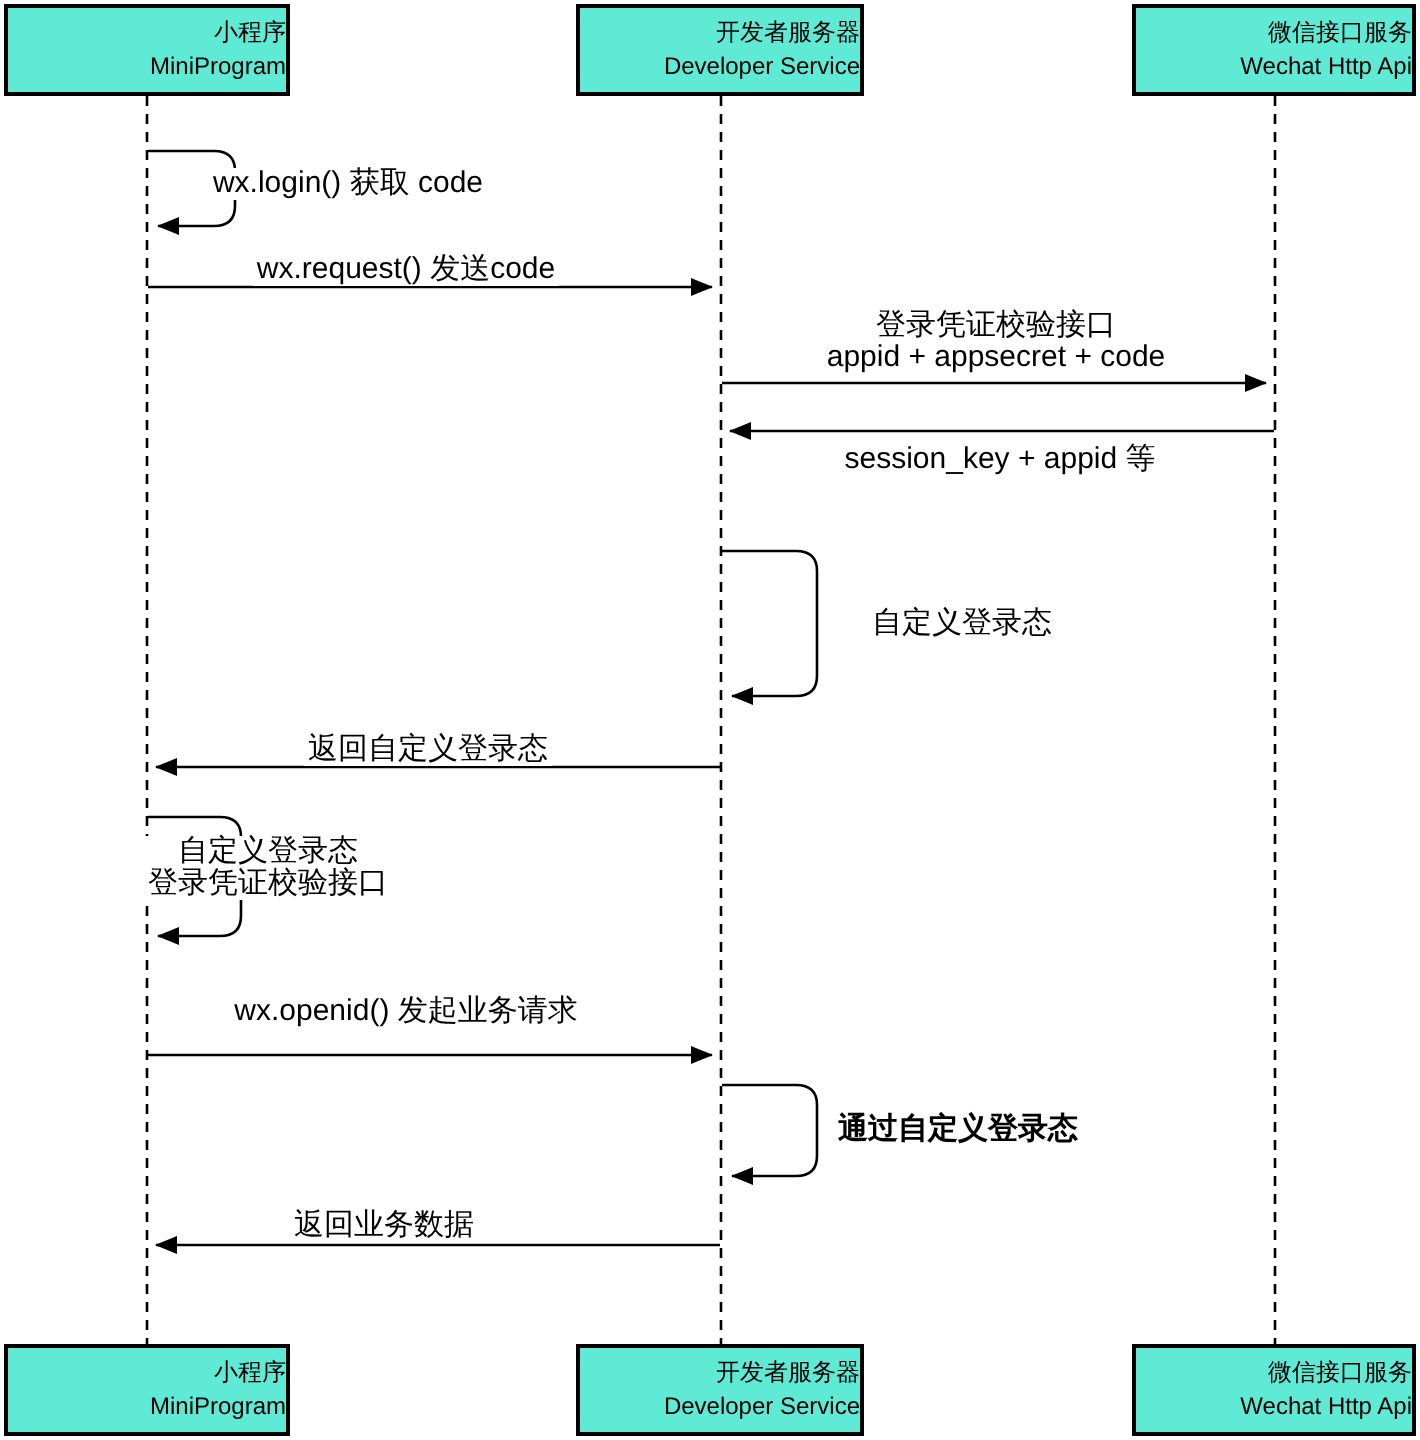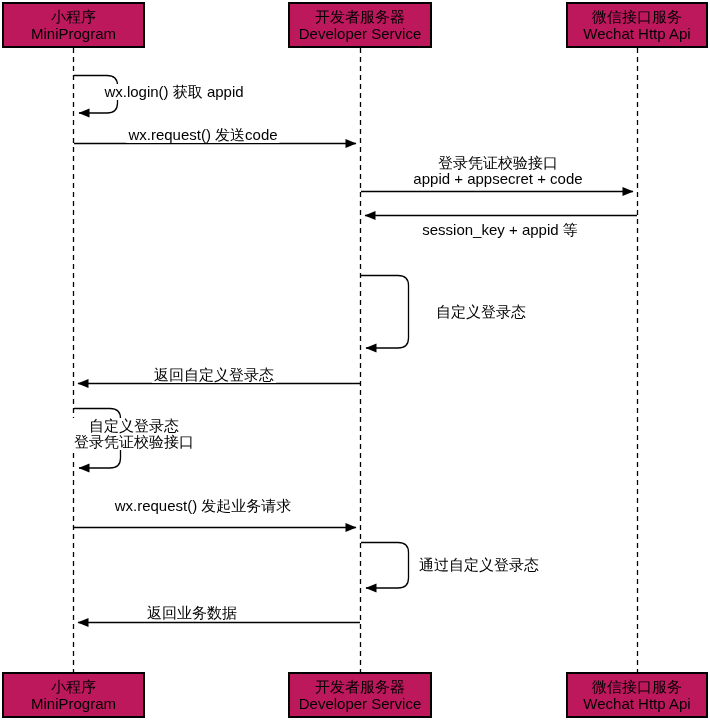--- a/index.html
+++ b/index.html
@@ -17,28 +17,28 @@
     overflow: hidden;
   }
   .svg-layer {
     position: absolute;
     left: 0;
     top: 0;
   }
   .actor-box {
     position: absolute;
     height: 46px;
-    background: #be185d;
+    background: #5eead4;
     border: 2px solid #000000;
     box-sizing: border-box;
     display: flex;
     flex-direction: column;
-    align-items: center;
+    align-items: flex-end;
     justify-content: center;
-    font-size: 15px;
+    font-size: 12px;
     line-height: 17px;
     text-align: center;
     white-space: nowrap;
   }
   .msg-label {
     position: absolute;
     transform: translate(-50%, -50%);
     background: #ffffff;
     font-size: 15px;
     line-height: 16px;
@@ -104,21 +104,21 @@
   <div class="actor-box" style="left:288px; top:672px; width:144px;">
     <div>开发者服务器</div>
     <div>Developer Service</div>
   </div>
   <div class="actor-box" style="left:566px; top:672px; width:142px;">
     <div>微信接口服务</div>
     <div>Wechat Http Api</div>
   </div>
 
   <div class="msg-label" style="left:174px; top:92px;">
-    <div>wx.login() 获取 appid</div>
+    <div>wx.login() 获取 code</div>
   </div>
 
   <div class="msg-label" style="left:498px; top:171px;">
     <div>登录凭证校验接口</div>
     <div>appid + appsecret + code</div>
   </div>
 
   <div class="msg-label" style="left:203px; top:135px;">
     <div>wx.request() 发送code</div>
   </div>
@@ -134,24 +134,24 @@
   <div class="msg-label" style="left:214px; top:375px;">
     <div>返回自定义登录态</div>
   </div>
 
   <div class="msg-label" style="left:134px; top:434px;">
     <div>自定义登录态</div>
     <div>登录凭证校验接口</div>
   </div>
 
   <div class="msg-label" style="left:203px; top:506px;">
-    <div>wx.request() 发起业务请求</div>
+    <div>wx.openid() 发起业务请求</div>
   </div>
 
-  <div class="msg-label" style="left:479px; top:565px;">
+  <div class="msg-label" style="left:479px; top:565px;font-weight:bold;">
     <div>通过自定义登录态</div>
   </div>
 
   <div class="msg-label" style="left:192px; top:613px;text-align:center;">
     <div>返回业务数据</div>
   </div>
 
 </div>
 
 </body></html>

